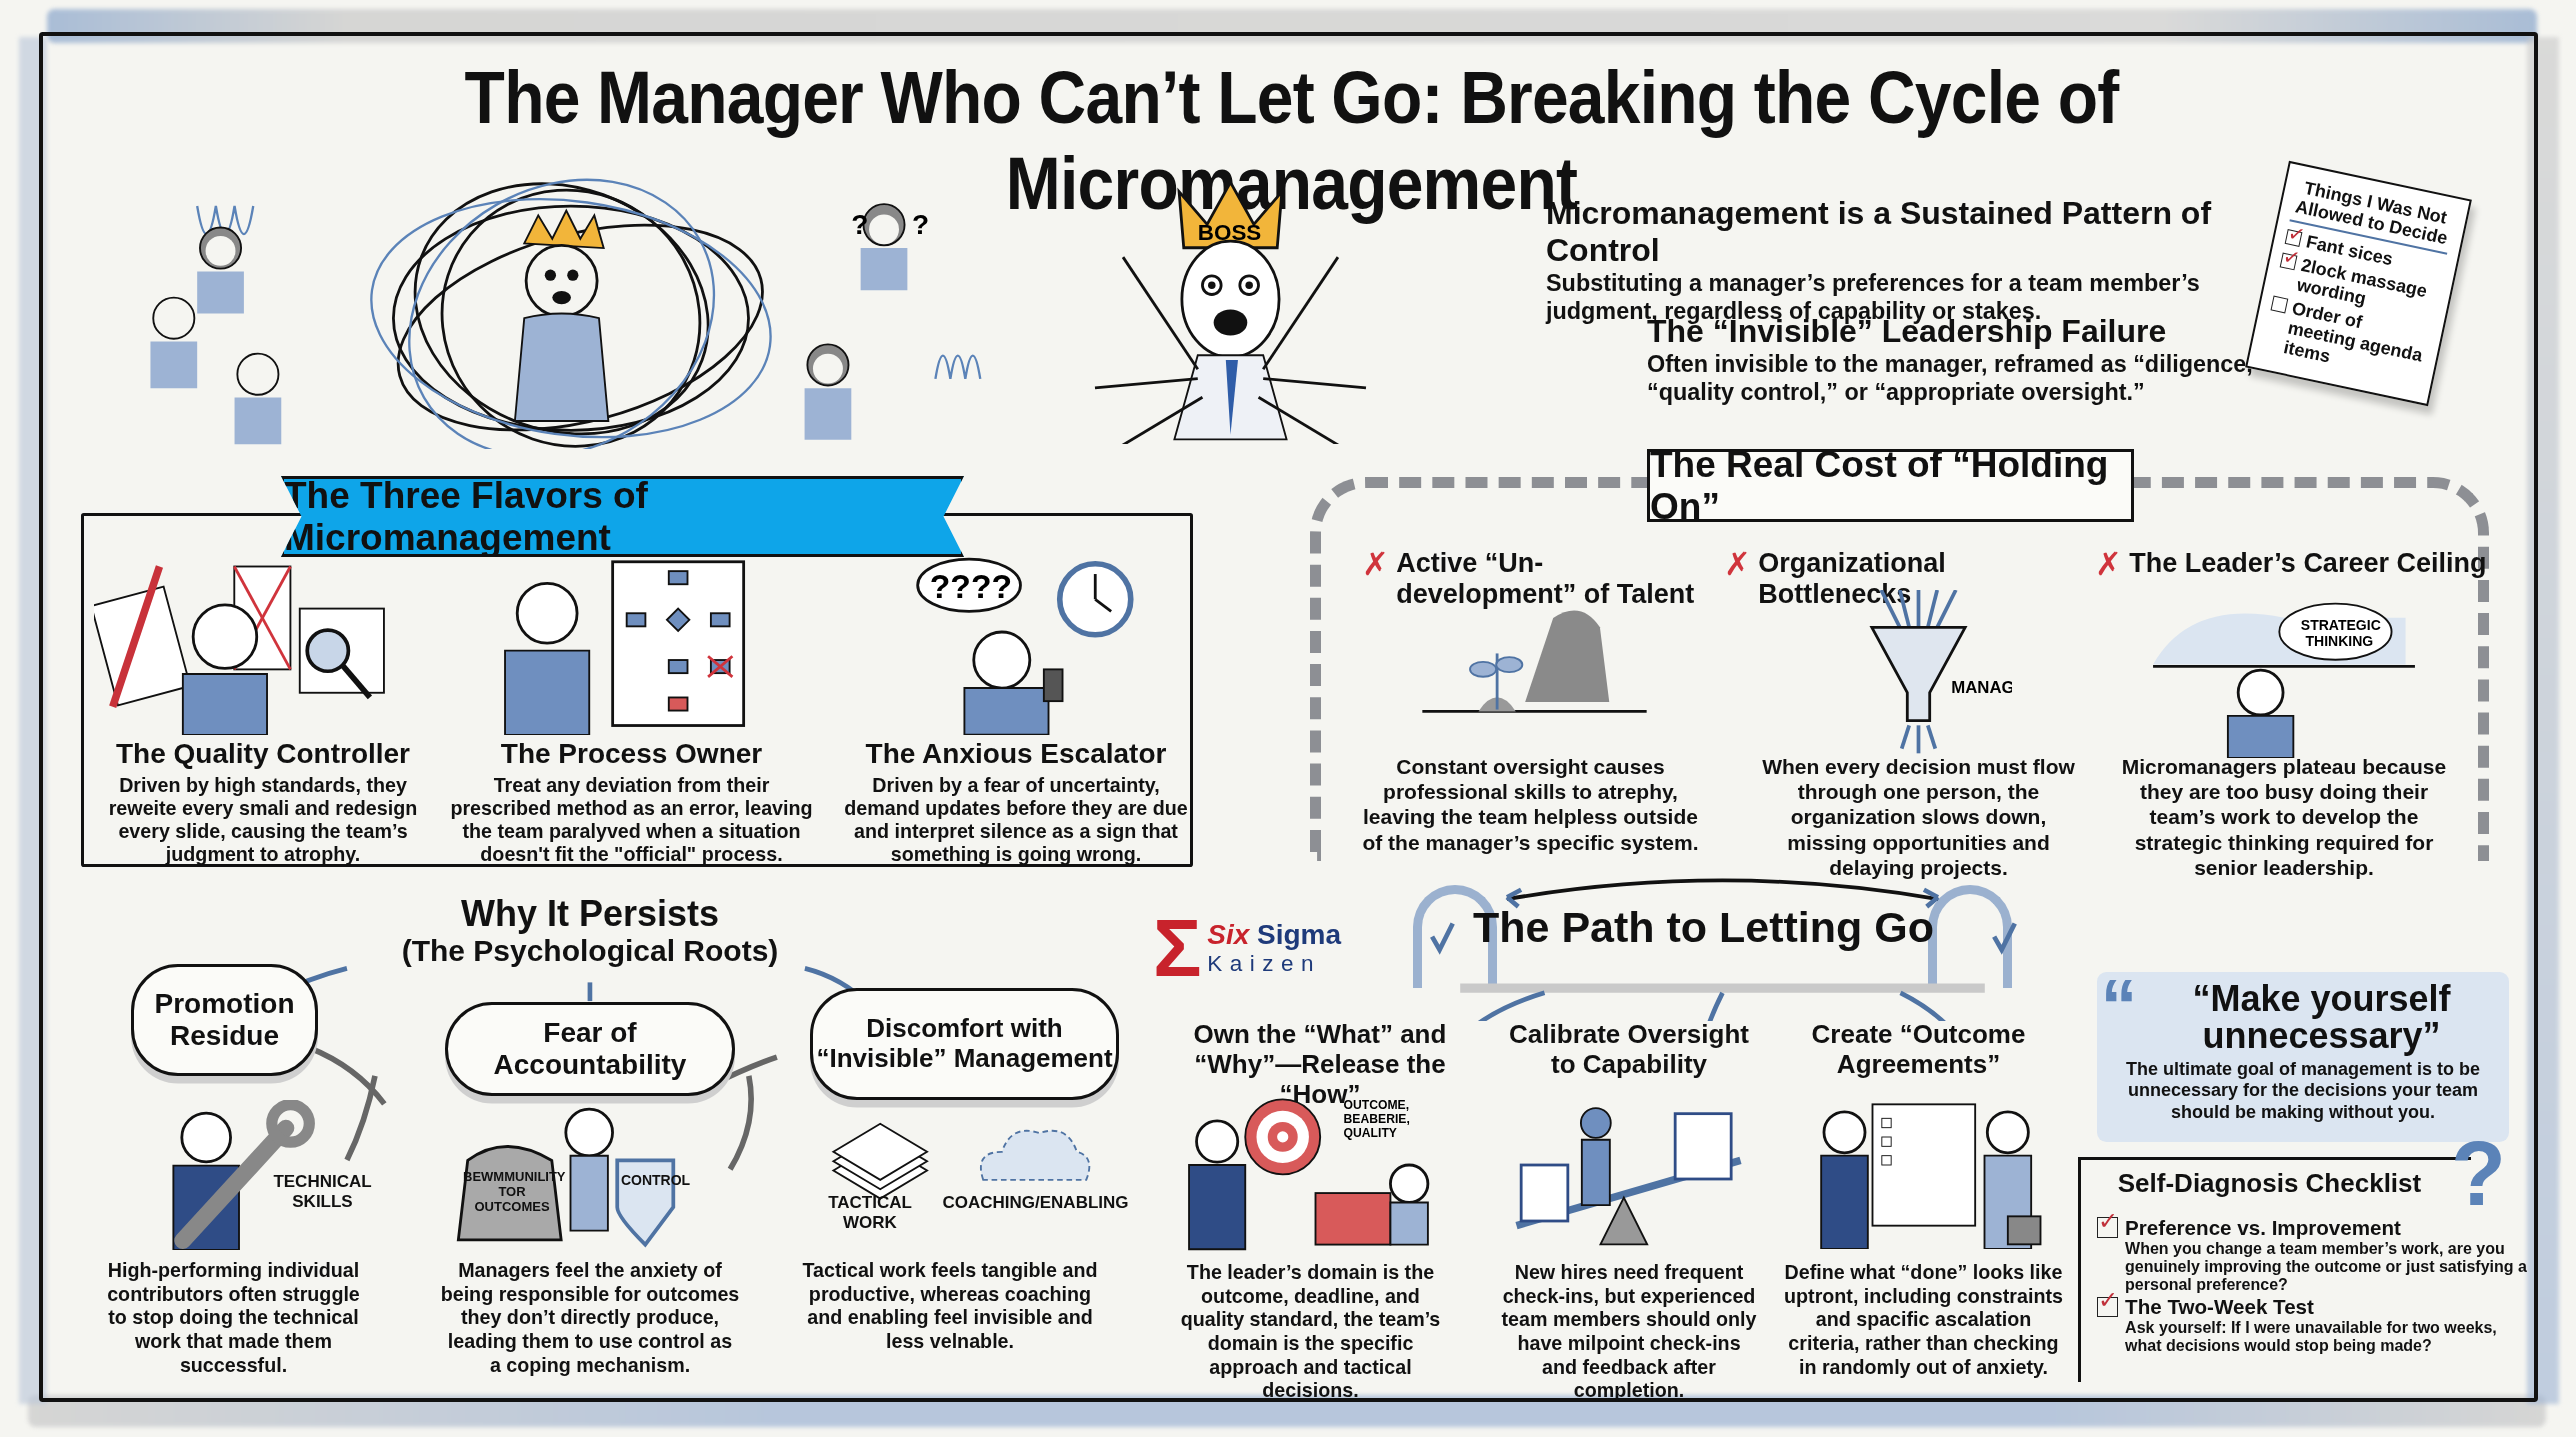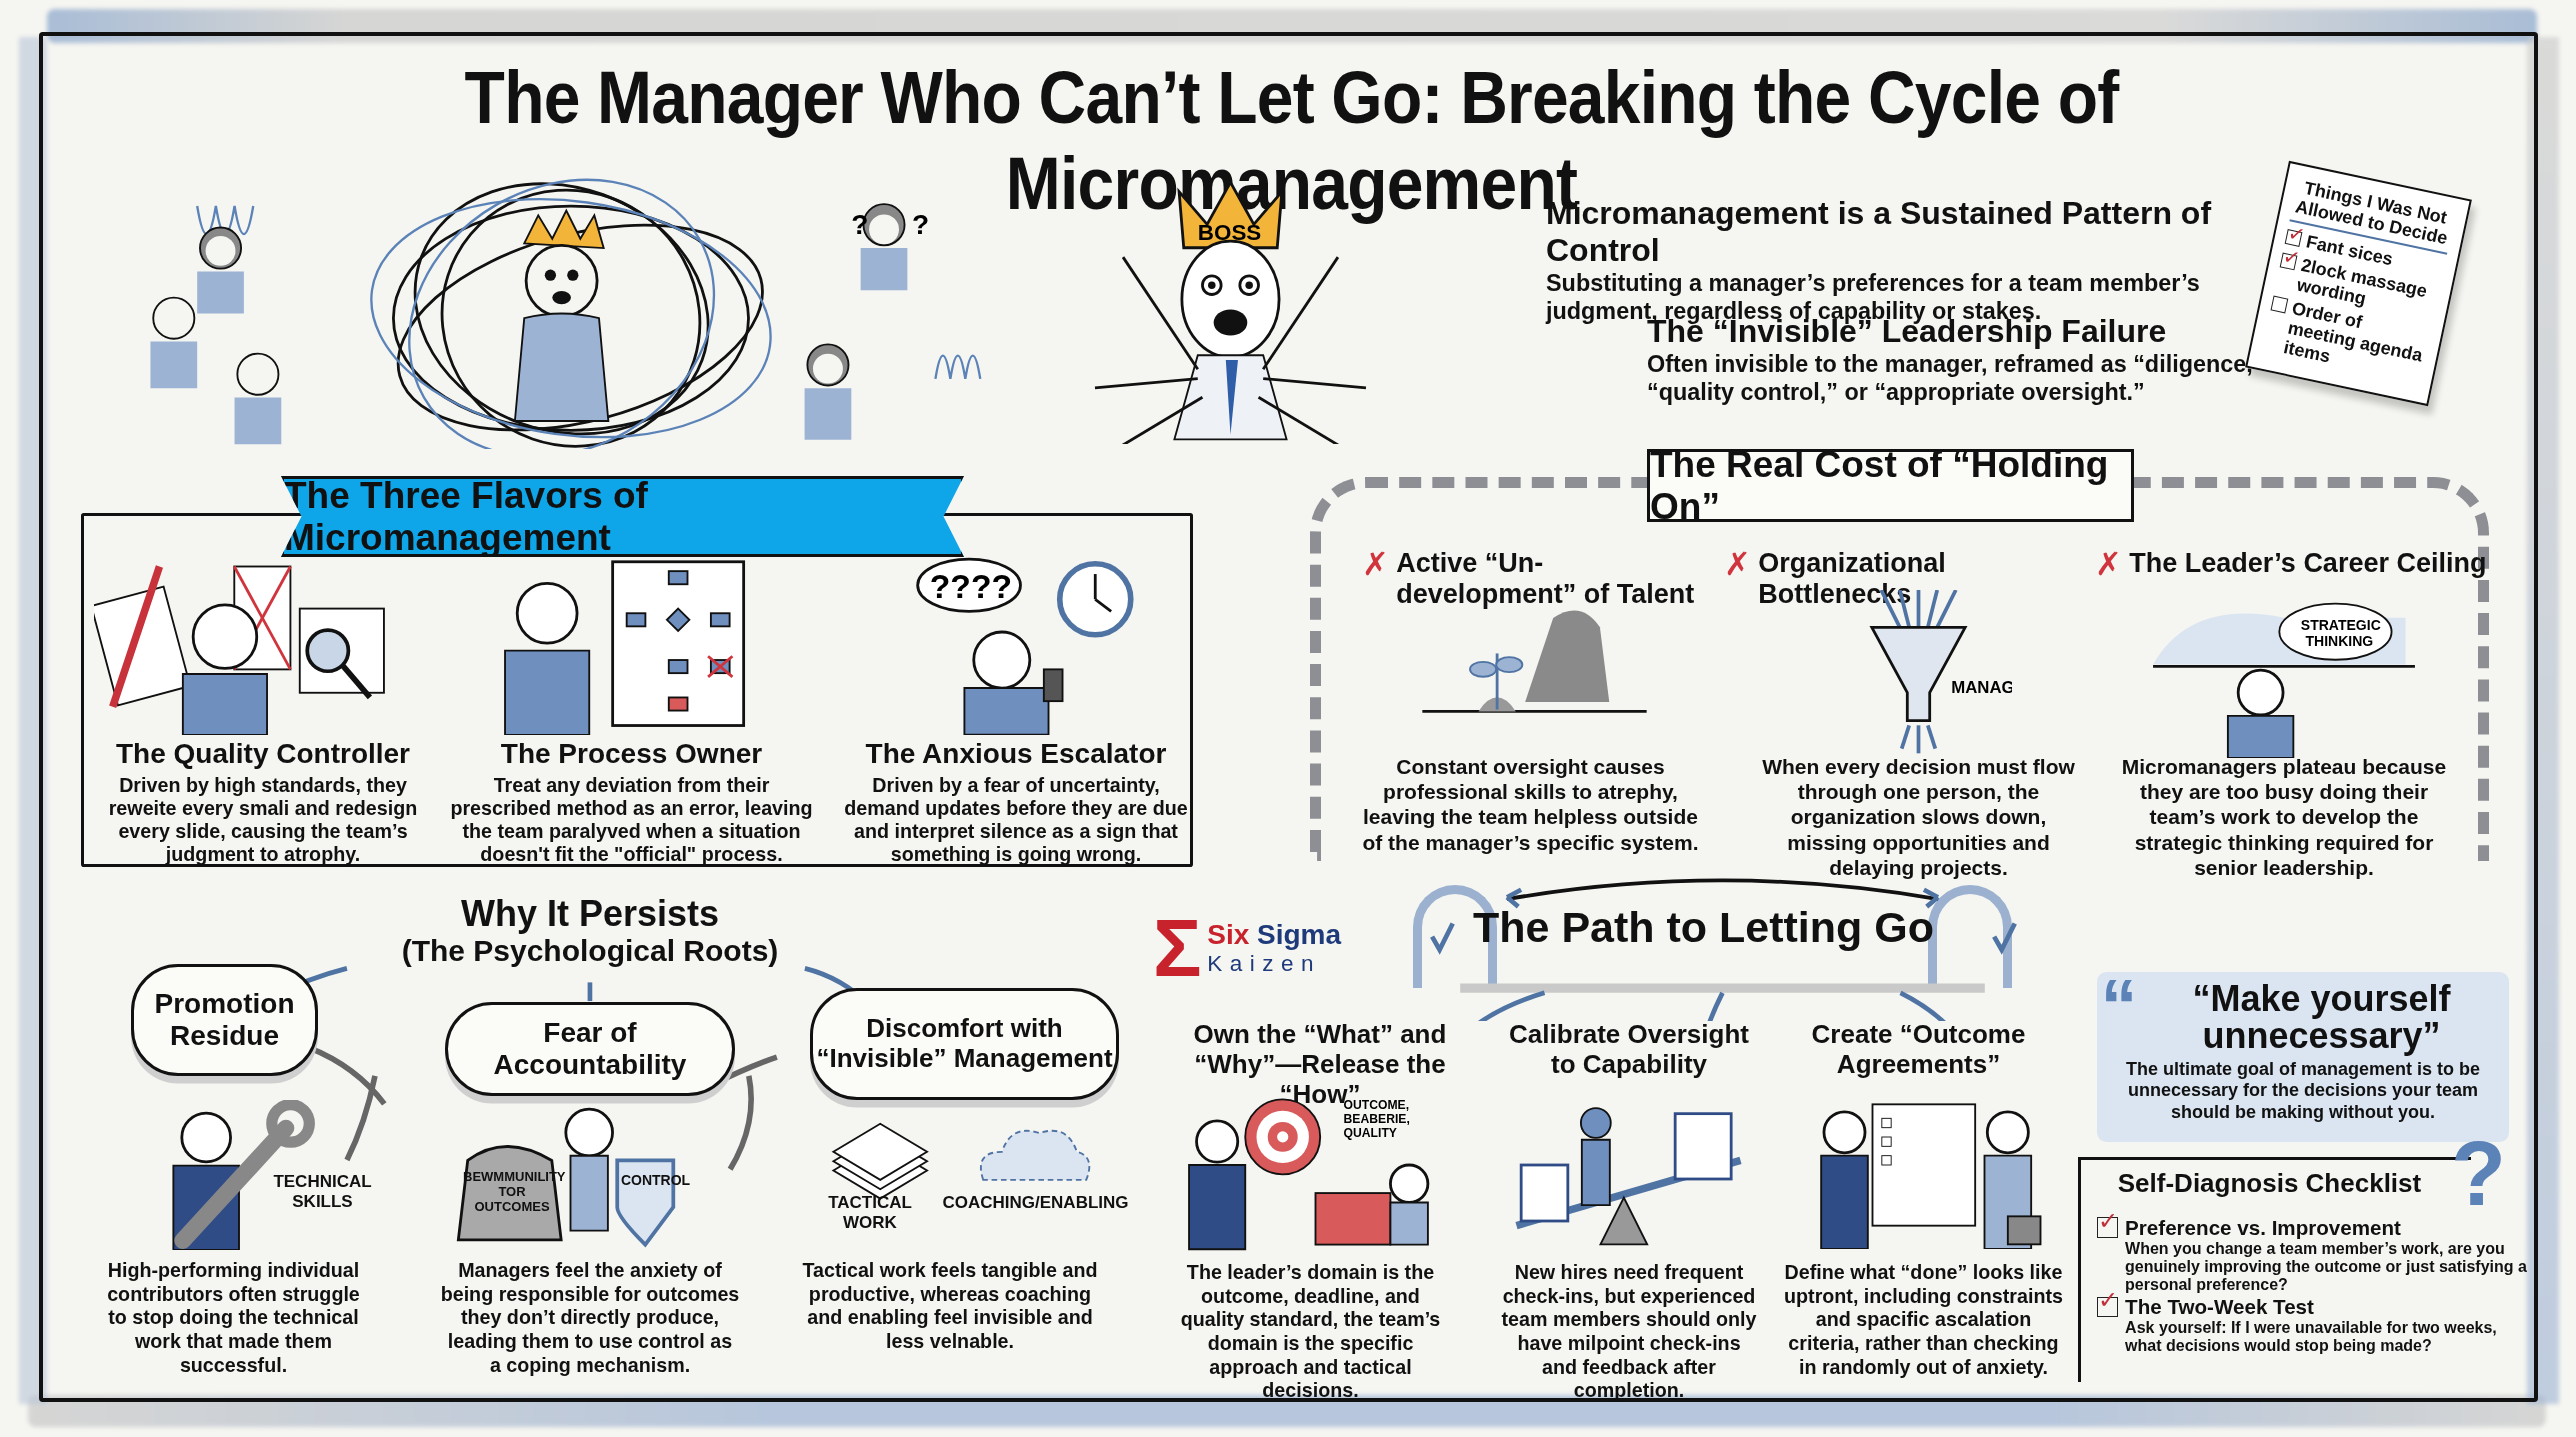--- a/index.html
+++ b/index.html
@@ -38,21 +38,21 @@
   .cost-body { font-size: 21px; font-weight: 700; line-height: 1.2; text-align: center; }
 
   .persist-title { left: 356px; top: 894px; width: 468px; text-align: center; font-size: 36px; font-weight: 700; line-height: 1.1; }
   .cloud { background: #fbfbf8; border: 3.7px solid #111; border-radius: 47px; display: flex; align-items: center; justify-content: center; text-align: center; font-weight: 700; box-shadow: 0 7.5px 0 #cfcfcf; }
   .persist-body { font-size: 19.7px; font-weight: 700; line-height: 1.2; text-align: center; }
   .mini-label { font-size: 17px; font-weight: 700; text-align: center; line-height: 1.15; }
 
   .logo { left: 1153px; top: 906px; width: 225px; height: 84px; display: flex; align-items: center; gap: 5.6px; }
   .logo-sigma { font-size: 81px; font-weight: 900; color: #c8232c; line-height: 1; }
   .logo-t1 { font-size: 28px; font-weight: 700; }
-  .logo-t1 .six { color: #c8232c; }
+  .logo-t1 .six { color: #c8232c; font-style: italic; }
   .logo-t1 .sig { color: #1e3a7a; }
   .logo-t2 { font-size: 22.5px; letter-spacing: 7.5px; color: #1e3a7a; }
 
   .path-title { left: 1460px; top: 903px; width: 487px; text-align: center; font-size: 43px; font-weight: 700; }
   .arch { border: 9.4px solid #9bb1cf; border-bottom: none; border-radius: 56px 56px 0 0; outline: 2.8px solid transparent; }
   .path-h { font-size: 26px; font-weight: 700; text-align: center; line-height: 1.15; }
   .path-body { font-size: 19.7px; font-weight: 700; line-height: 1.2; text-align: center; }
 
   .quote { left: 2097px; top: 972px; width: 412px; height: 170px; background: #dbe5f1; border-radius: 9.4px; text-align: center; padding-top: 7.5px; }
   .quote .qmark { position: absolute; left: 3.7px; top: -3.7px; font-size: 73px; color: #5b83b8; font-weight: 900; line-height: 1; }

